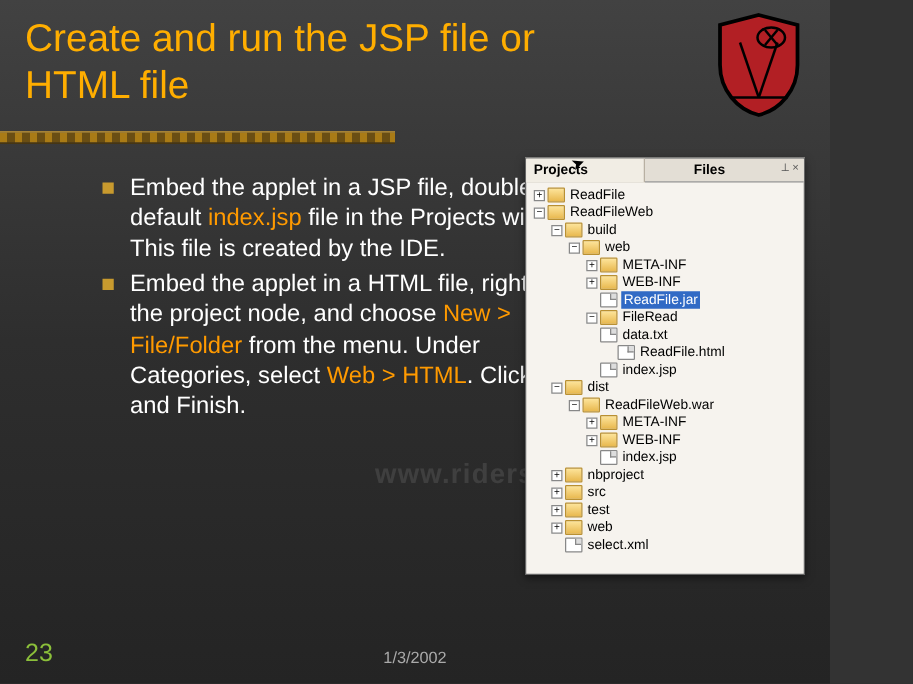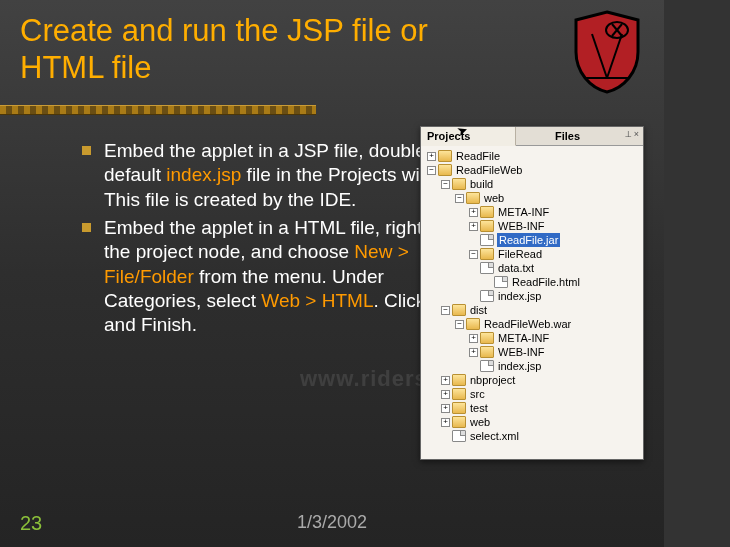--- a/index.html
+++ b/index.html
@@ -95,21 +95,21 @@
     color: #8bbf3a;
     font-size: 20px;
   }
   .slide-date {
     position: absolute;
     bottom: 14px;
     left: 0;
     right: 0;
     text-align: center;
     color: #aaa;
-    font-size: 18px;
+    font-size: 13px;
   }
   .watermark {
     position: absolute;
     left: 300px;
     top: 366px;
     color: rgba(255,255,255,0.10);
     font-size: 22px;
     font-weight: bold;
     letter-spacing: 1px;
   }

